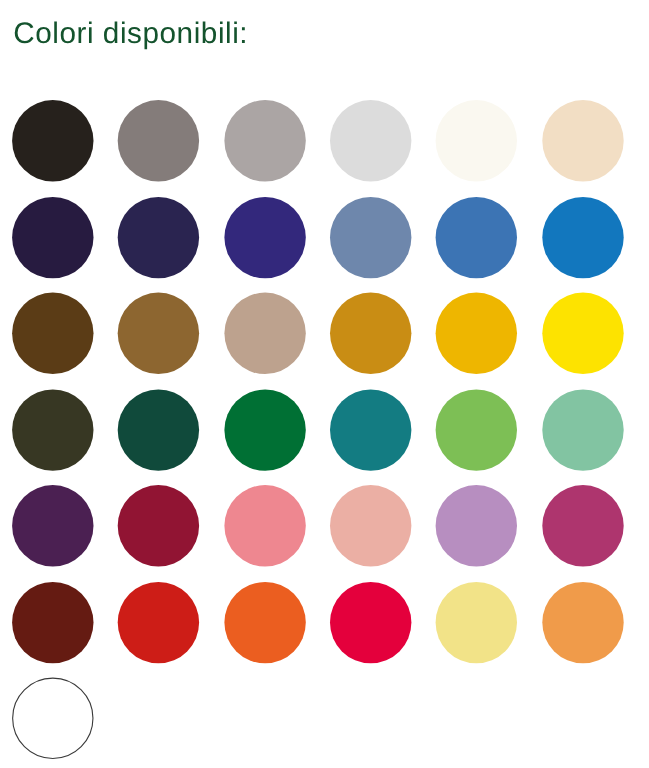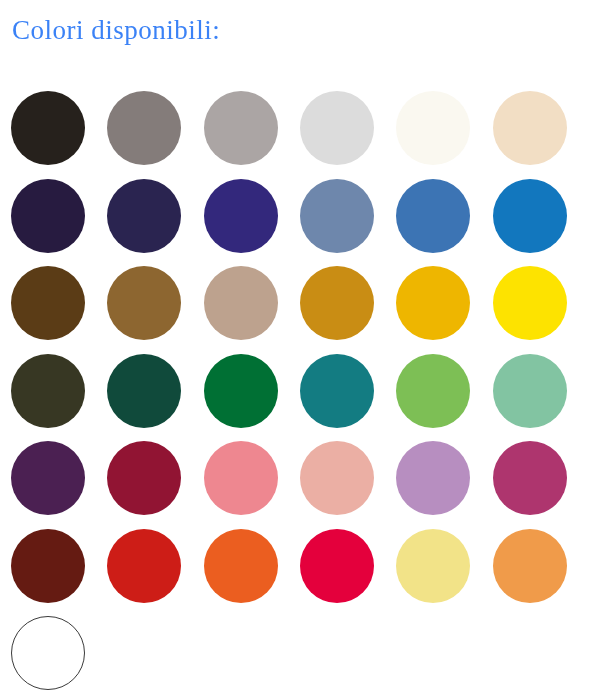--- a/index.html
+++ b/index.html
@@ -17,25 +17,25 @@
   #page {
     position: relative;
     width: 590px;
     height: 698px;
     background: #ffffff;
   }
   #palette-title {
     position: absolute;
     left: 12px;
     top: 13px;
-    font-family: Liberation Serif, serif;
+    font-family: Liberation Sans, sans-serif;
     font-size: 27px;
     line-height: 34px;
     letter-spacing: 0.5px;
-    color: #3b82f6;
+    color: #14532d;
     white-space: pre;
   }
   #swatch-grid {
     position: absolute;
     left: 11px;
     top: 91px;
     width: 578px;
   }
   .swatch-row {
     display: flex;

